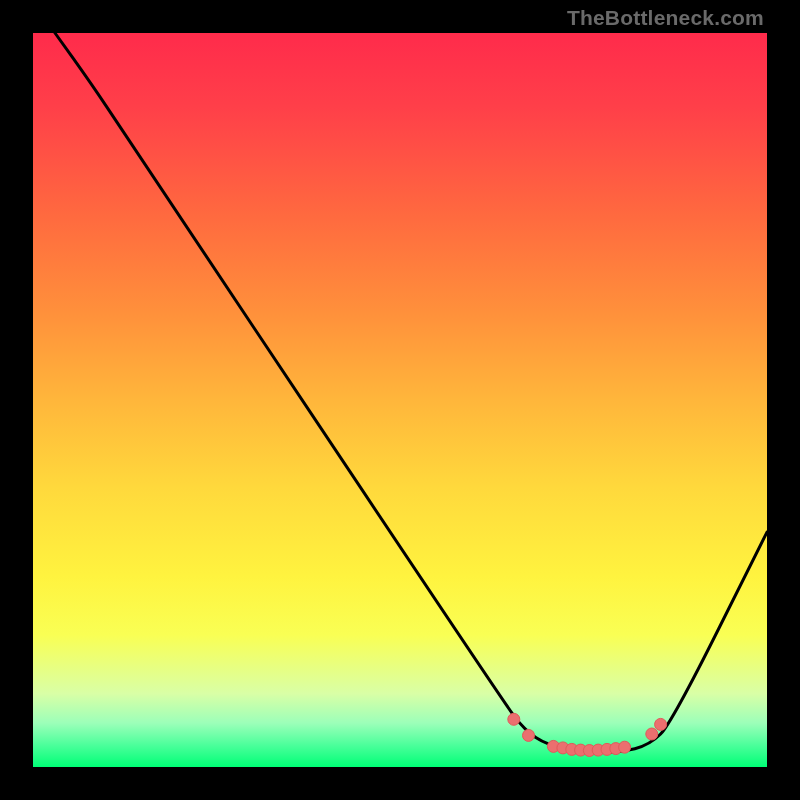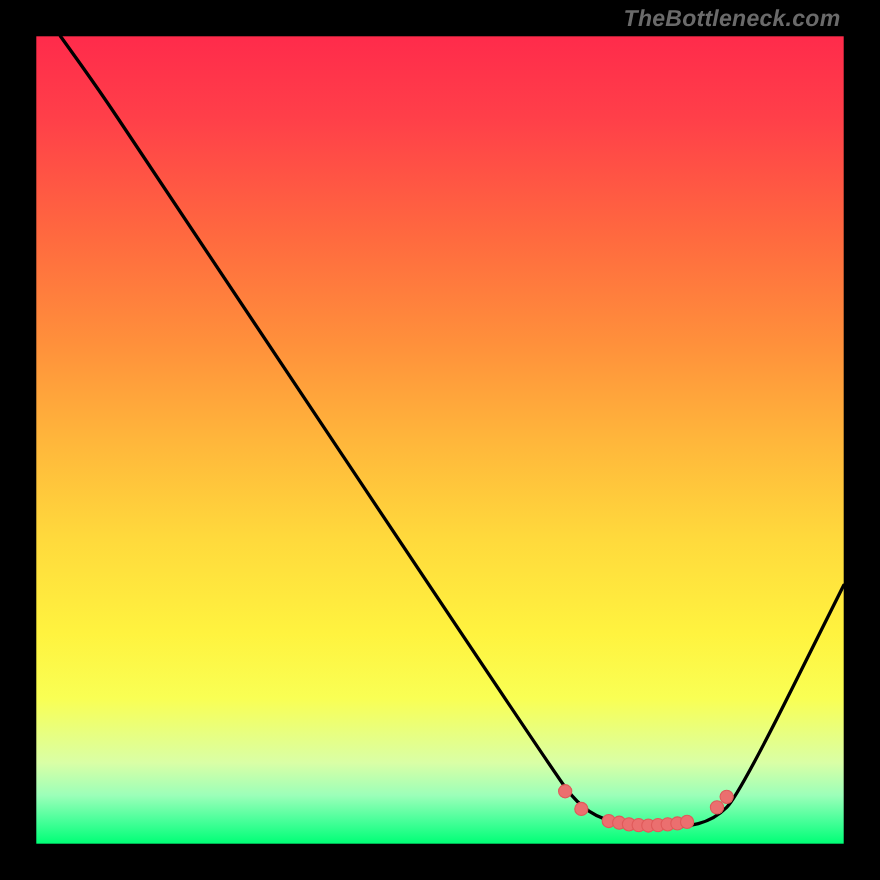--- a/index.html
+++ b/index.html
@@ -9,21 +9,20 @@
     height: 800px;
     background: #000;
     overflow: hidden;
   }
   .frame {
     position: absolute;
     top: 0; left: 0;
     width: 800px;
     height: 660px;
     background: #000;
-    font-style: italic;
   }
   .plot-area {
     position: absolute;
     left: 33px;
     top: 33px;
     width: 734px;
     height: 734px;
     
     background: linear-gradient(
       to bottom,

